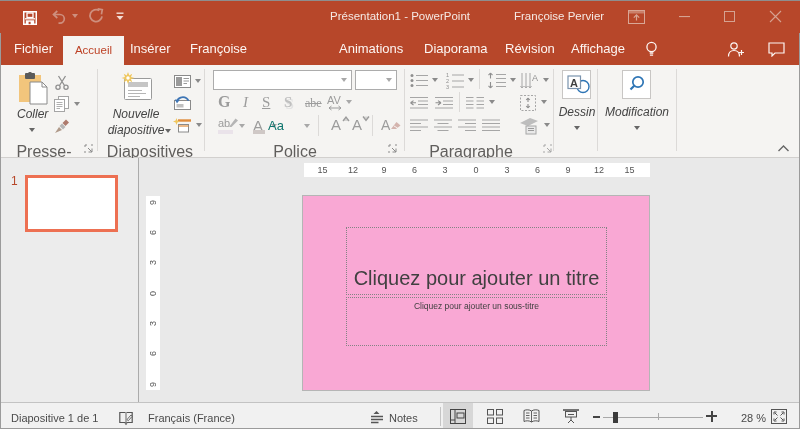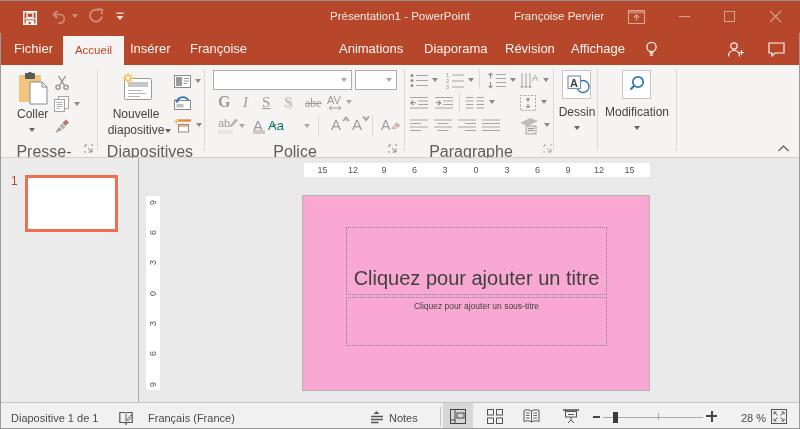--- a/index.html
+++ b/index.html
@@ -11,21 +11,21 @@
 #titlebar .ttxt { position:absolute; font-size:11.5px; color:#f5e9e4; top:10px; }
 
 #tabrow { left:0; top:33px; width:800px; height:32px; background:#b7472a; }
 .tab { position:absolute; top:0; height:32px; line-height:32px; font-size:13px; color:#fdf6f3; text-align:center; }
 #tab-active { position:absolute; left:63px; top:3px; width:61px; height:29px; background:#f5f4f2; color:#bd4125; font-size:11.5px; text-align:center; line-height:29px; }
 
 #ribbon { left:0; top:65px; width:800px; height:93px; background:#f5f4f2; border-bottom:1px solid #d2d0ce; }
 .gsep { position:absolute; top:4px; height:82px; width:1px; background:#dcdad8; }
 .glabel { position:absolute; top:78px; font-size:16px; color:#605e5c; text-align:center; }
 .launcher { position:absolute; top:79px; width:10px; height:10px; }
-.btxt { font-size:12px; color:#444; }
+.btxt { font-size:12px; color:#444;font-style:italic; }
 .arr { display:inline-block; width:0; height:0; border-left:3px solid transparent; border-right:3px solid transparent; border-top:4px solid #666; }
 
 #content { left:0; top:158px; width:800px; height:244px; background:#e9e9e9; }
 #panel { position:absolute; left:0; top:0; width:139px; height:244px; background:#ececec; border-right:1px solid #ababab; }
 #thumb { position:absolute; left:25px; top:17px; width:93px; height:57px; background:#fff; border:3px solid #ed7052; }
 #thumbnum { position:absolute; left:11px; top:16px; font-size:12px; color:#b7472a; }
 #vruler { position:absolute; left:146px; top:38px; width:14px; height:194px; background:#fff; }
 #hruler { position:absolute; left:304px; top:5px; width:346px; height:14px; background:#fff; }
 .rnum { position:absolute; font-size:9px; color:#555; }
 .vnum { left:0; width:14px; height:11px; line-height:11px; text-align:center; transform:rotate(-90deg); }

